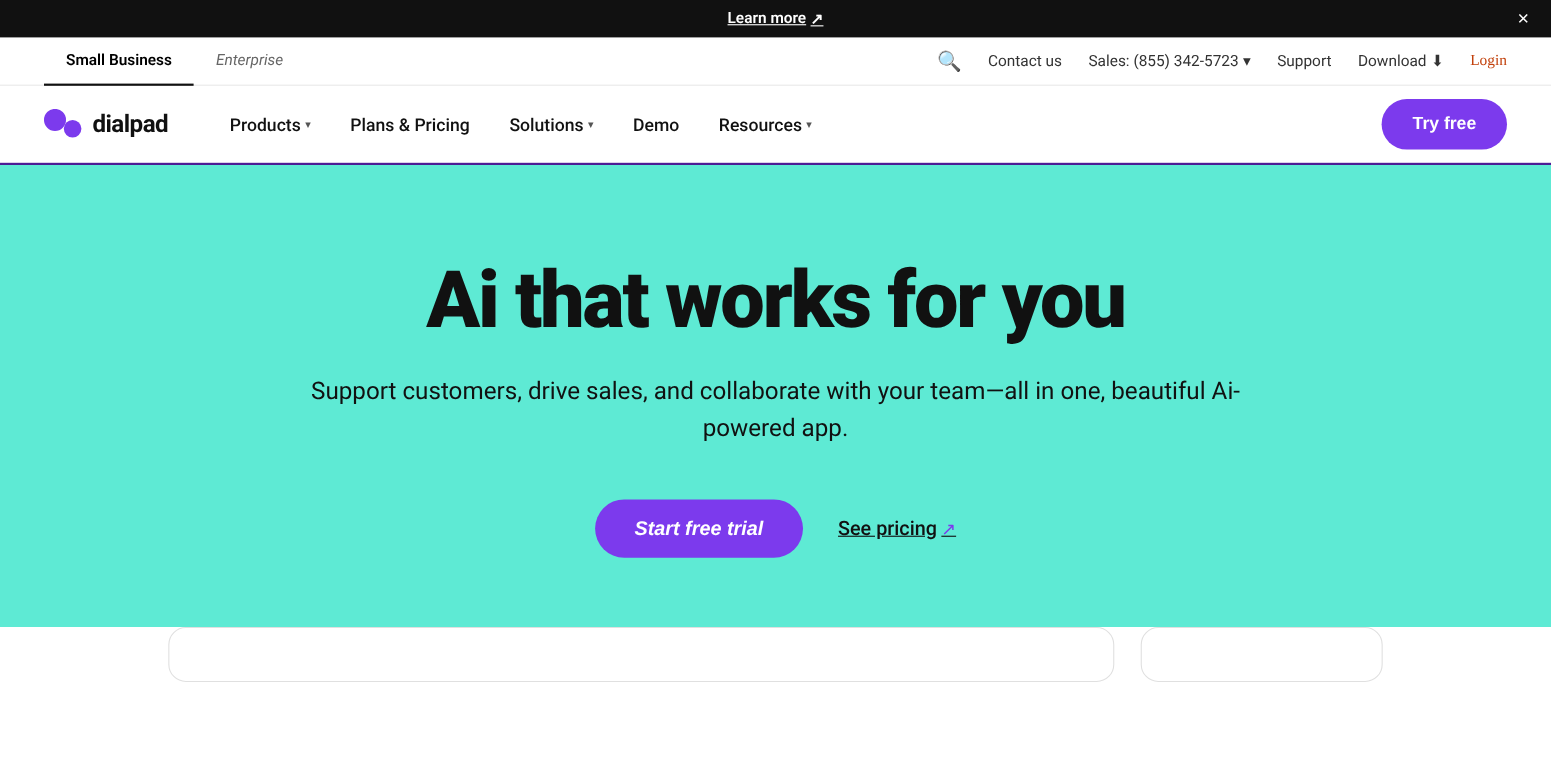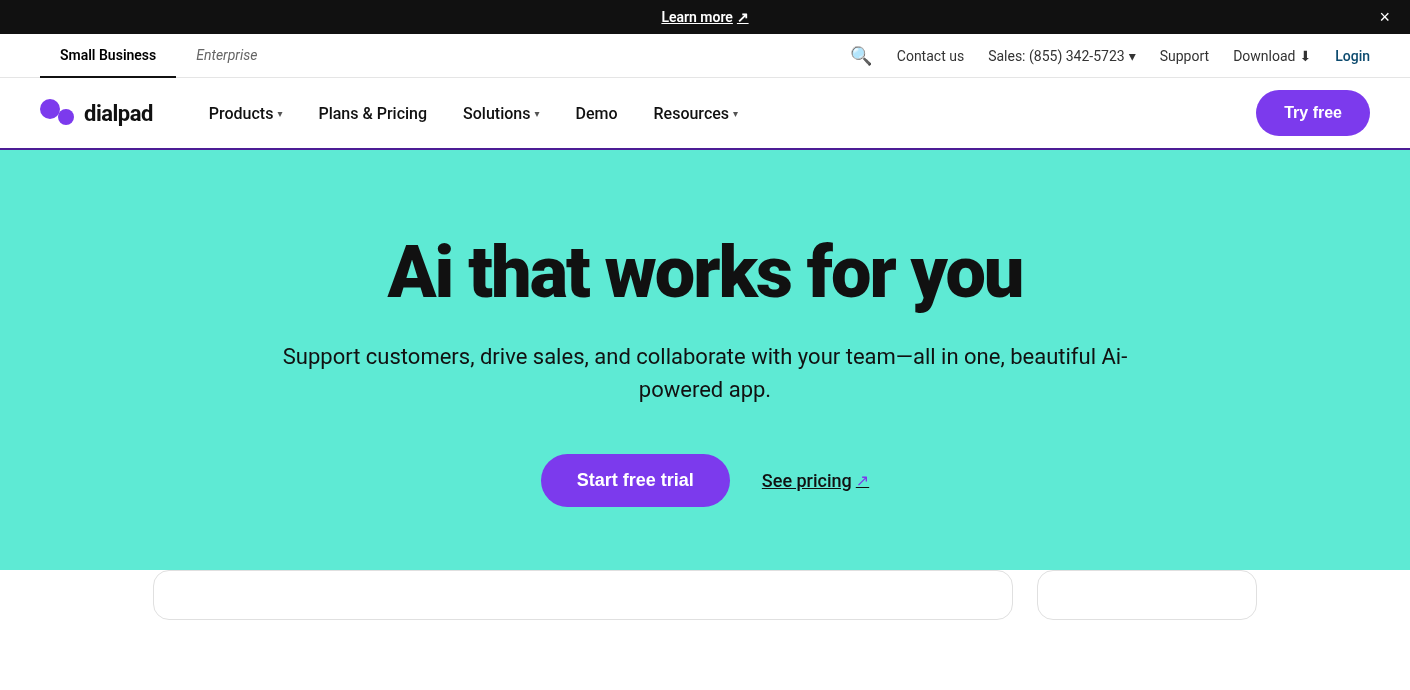--- a/index.html
+++ b/index.html
@@ -124,23 +124,24 @@
       font-size: 14px;
       color: #333;
       display: flex;
       align-items: center;
       gap: 4px;
       cursor: pointer;
     }
 
     .top-nav-login {
       font-size: 14px;
-      color: #0c4a6e;
+      color: #c2410c;
       cursor: pointer;
       font-weight: 500;
+      font-family: Liberation Serif, serif;
     }
 
     
     .main-nav {
       background: #fff;
       display: flex;
       align-items: center;
       padding: 0 40px;
       height: 72px;
       border-bottom: 2px solid #4c1d95;
@@ -242,20 +243,21 @@
     .start-free-btn {
       background: #7c3aed;
       color: #fff;
       border: none;
       border-radius: 50px;
       padding: 16px 36px;
       font-size: 18px;
       font-weight: 600;
       cursor: pointer;
       text-decoration: none;
+      font-style: italic;
     }
 
     .see-pricing-link {
       font-size: 18px;
       color: #111;
       text-decoration: underline;
       cursor: pointer;
       display: flex;
       align-items: center;
       gap: 4px;

